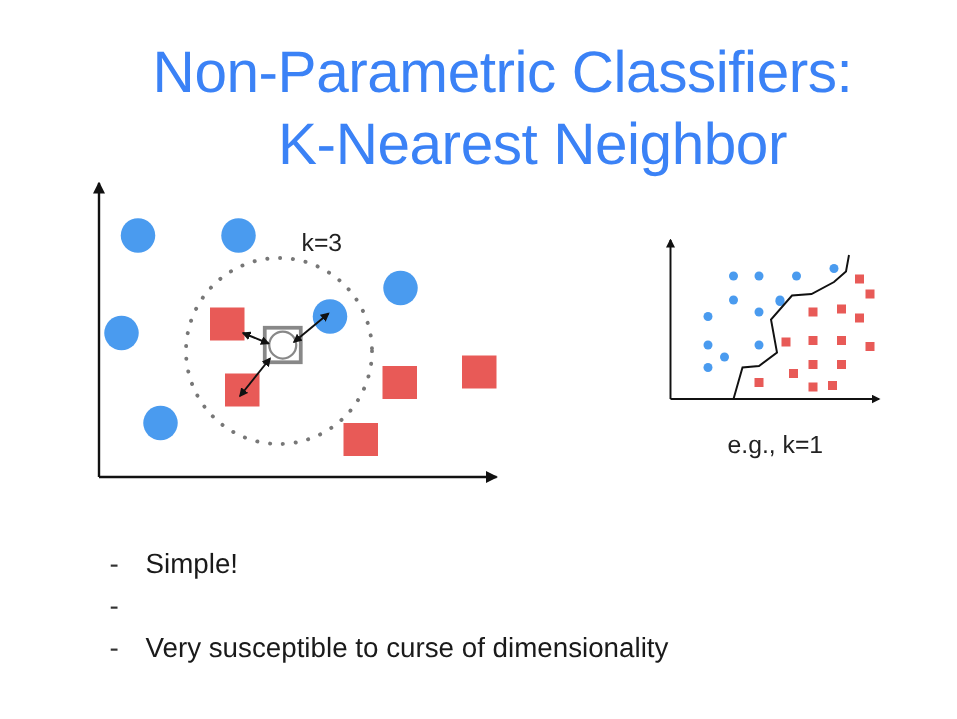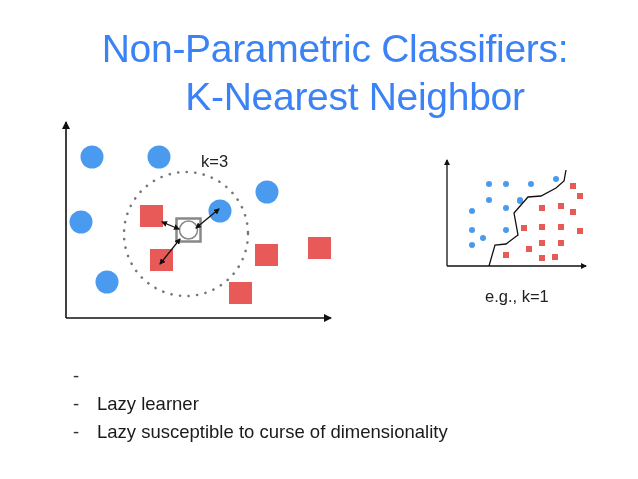--- a/index.html
+++ b/index.html
@@ -110,22 +110,22 @@
 
     <polyline fill="none" stroke="#111" stroke-width="1.3" points="489,266 495,245 506,244 518,235 514,213 528,197 541,196 556,188 564,181 566,170"></polyline>
 
     <text x="485" y="302" font-size="16.5" class="lbl">e.g., k=1</text>
   </g>
 </svg>
 
 <ul class="bullets">
   <li>
       <span class="dash">-</span>
+      <span>Simple!</span>
     </li>
   <li>
       <span class="dash">-</span>
-      <span>Lazy learner</span>
     </li>
   <li>
       <span class="dash">-</span>
-      <span>Lazy susceptible to curse of dimensionality</span>
+      <span>Very susceptible to curse of dimensionality</span>
     </li>
 </ul>
 
 </body></html>

